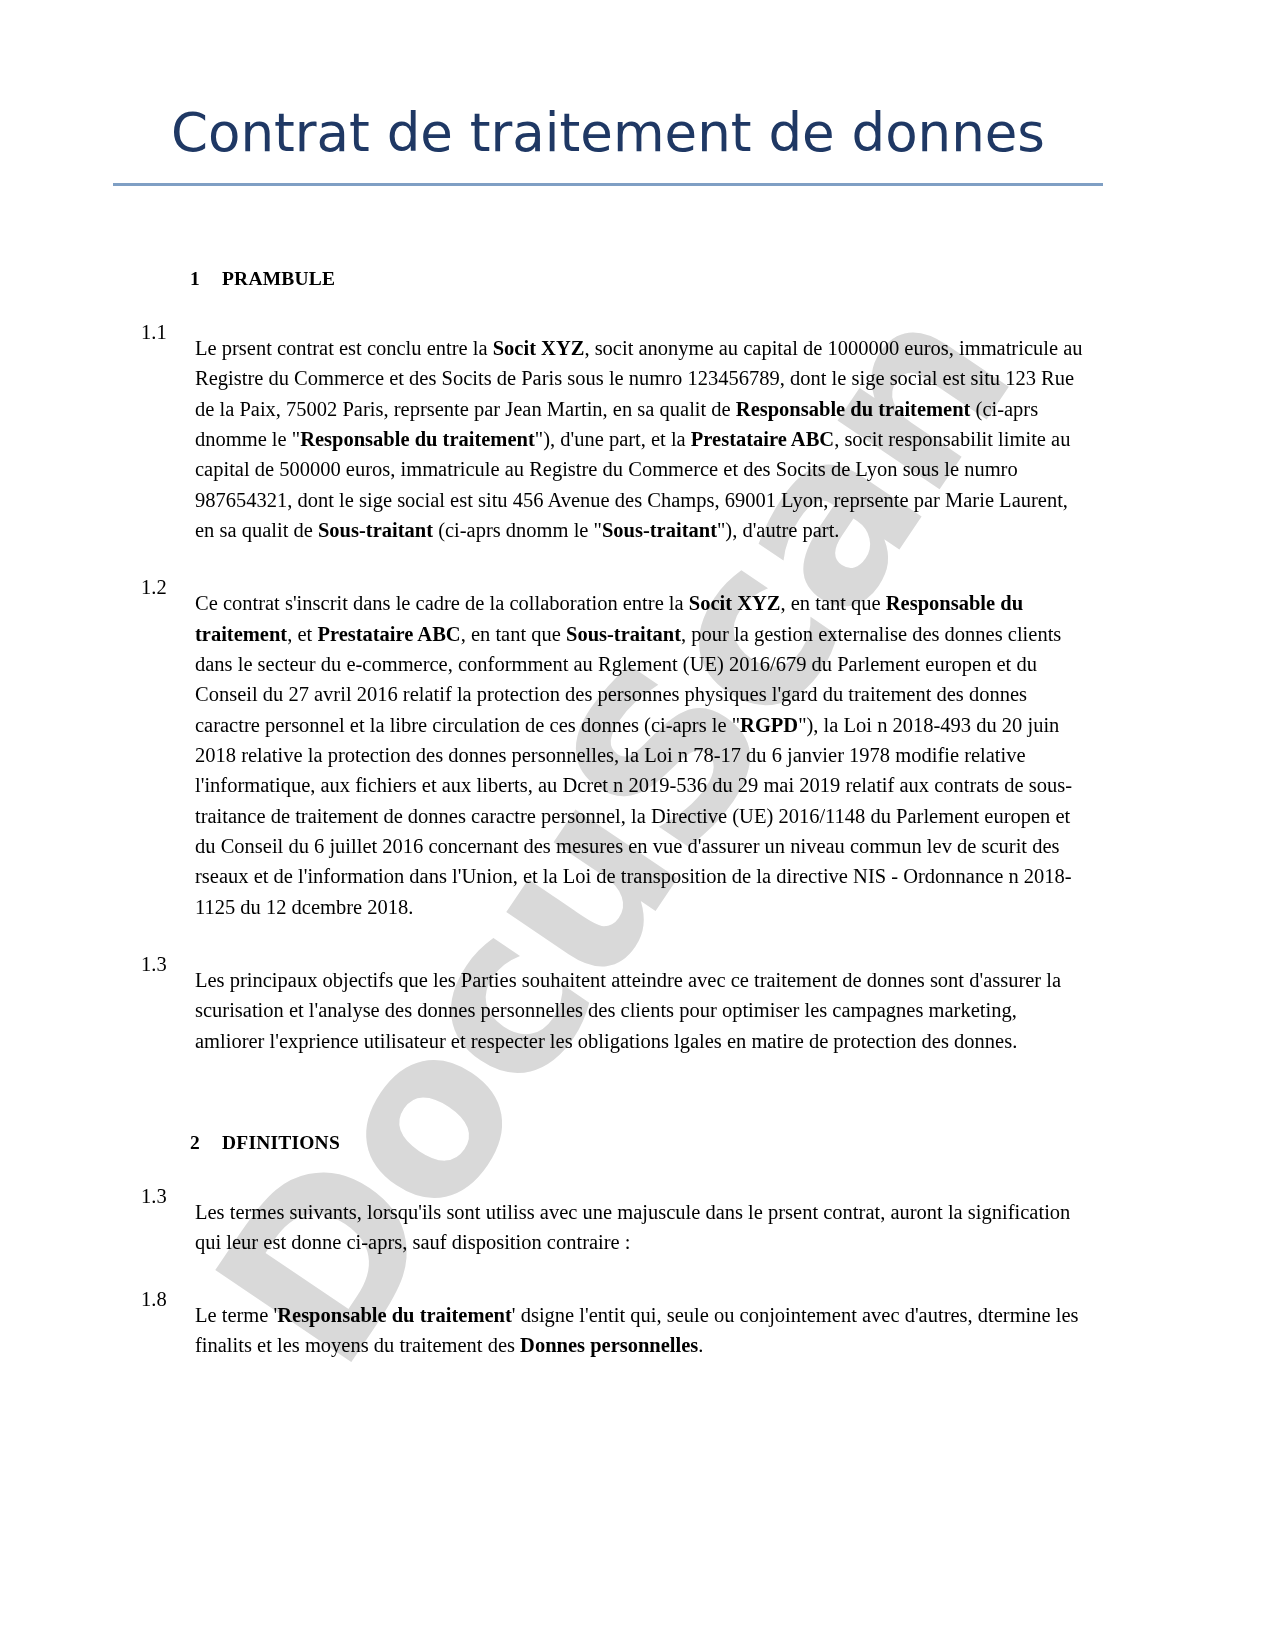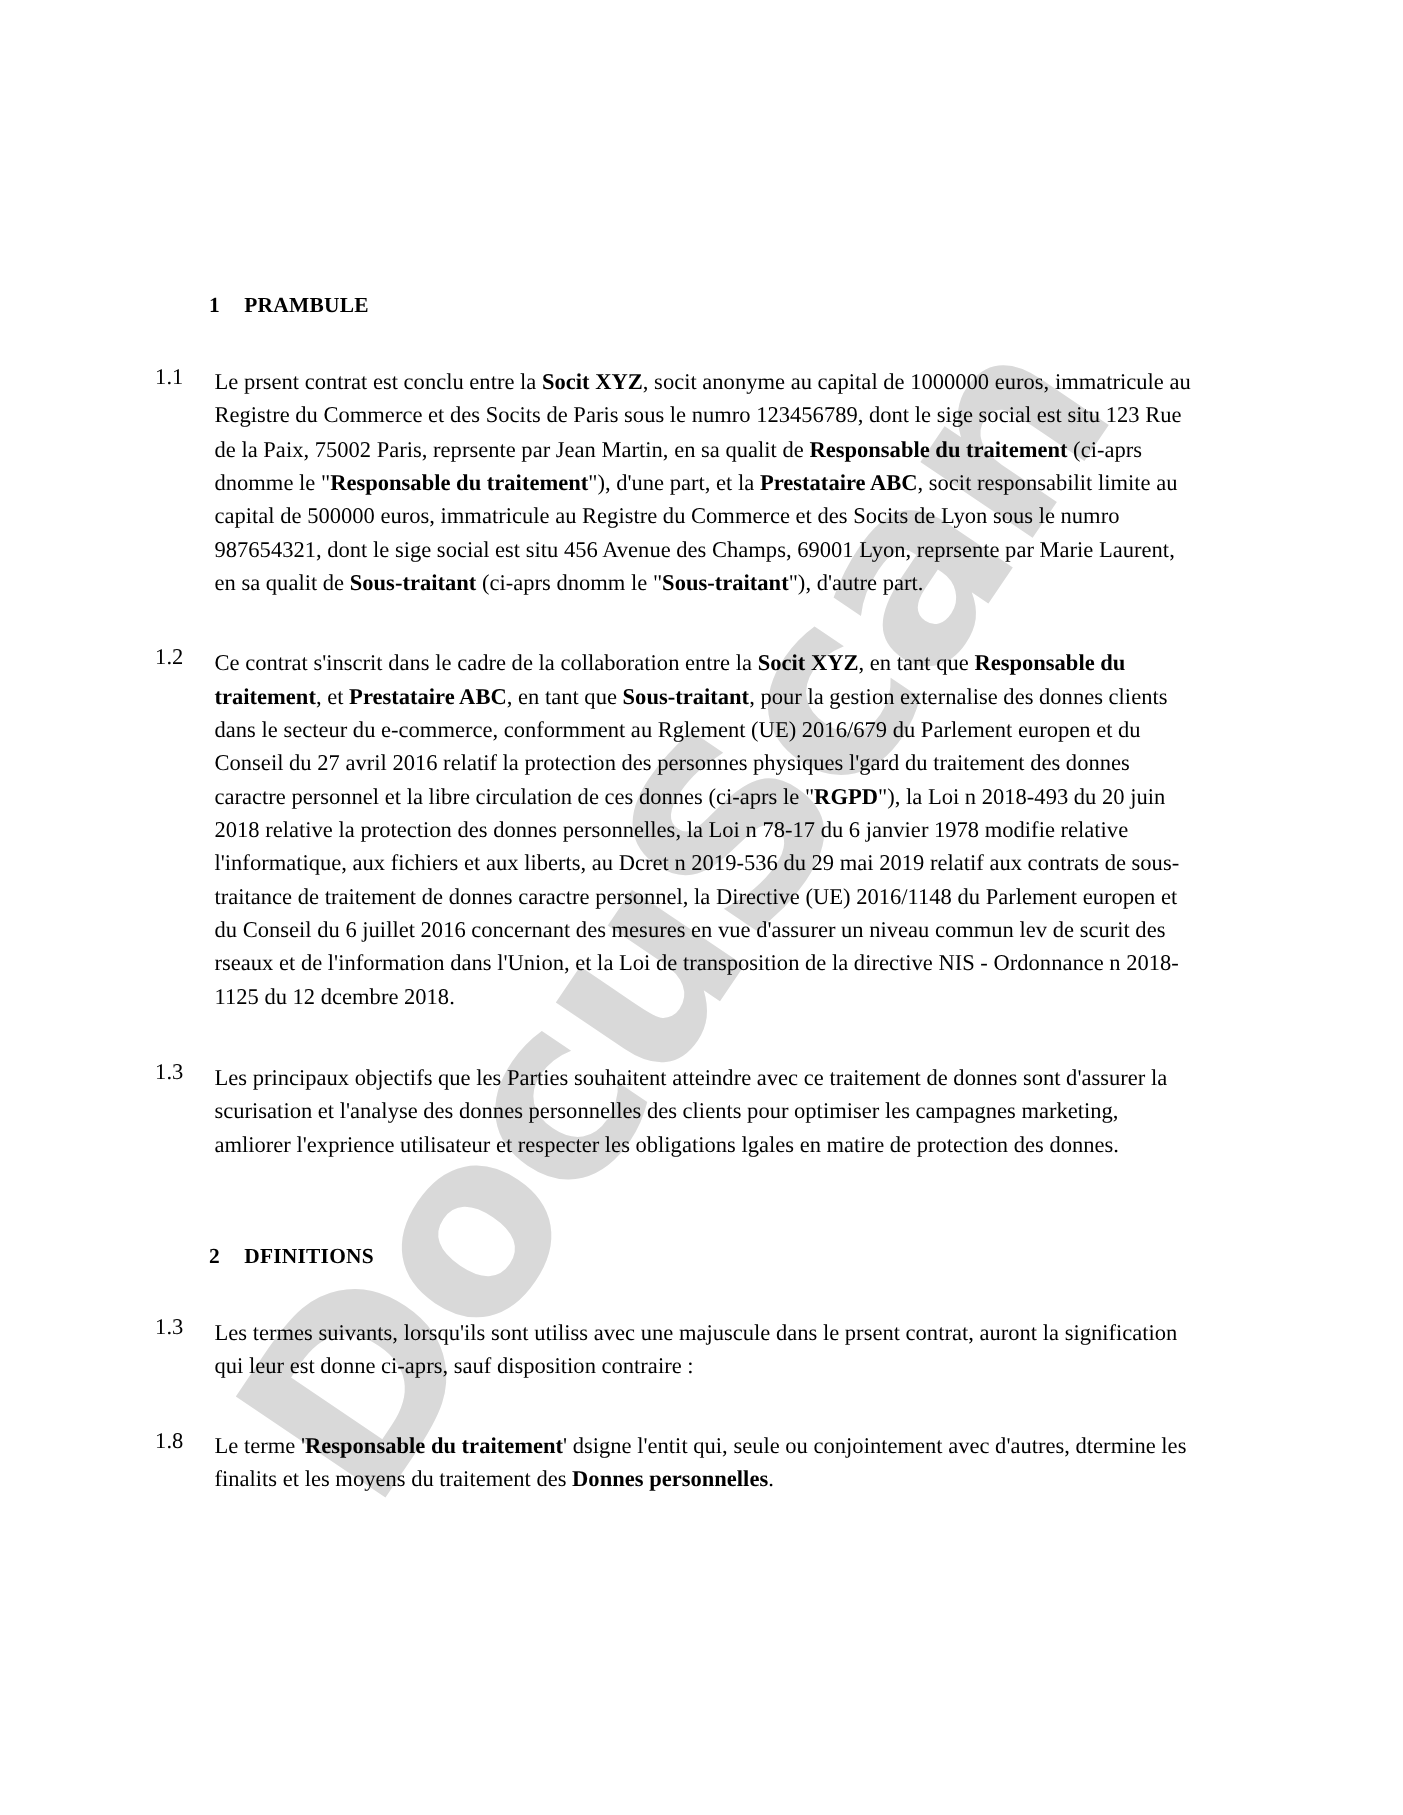--- a/index.html
+++ b/index.html
@@ -96,21 +96,20 @@
     margin: 0;
     padding: 0;
     font-size: 20.5px;
     line-height: 1.48;
   }
   .clause .num {
     flex: 0 0 54px;
     width: 54px;
     text-align: left;
     padding-left: 0;
-    margin-top: 11px;
   }
   .clause .body {
     flex: 1 1 auto;
     text-align: left;
     margin-top: 16px;
   }
   .clause-wrap {
     margin-left: 141px;
     margin-right: 185px;
   }
@@ -119,20 +118,24 @@
 
   b { font-weight: 700; }
 </style>
 </head>
 <body>
 
 <div class="page">
 
   <div class="watermark">DocuScan</div>
 
+  <div class="title-block">
+    <h1 class="doc-title">Contrat de traitement de donnes</h1>
+    <div class="title-rule"></div>
+  </div>
 
   <div class="content">
 
     <div class="heading h-sec1">
       <span class="num">1</span>
       <span class="text">PRAMBULE</span>
     </div>
 
     <div class="clause-wrap c-gap">
       <div class="clause">

